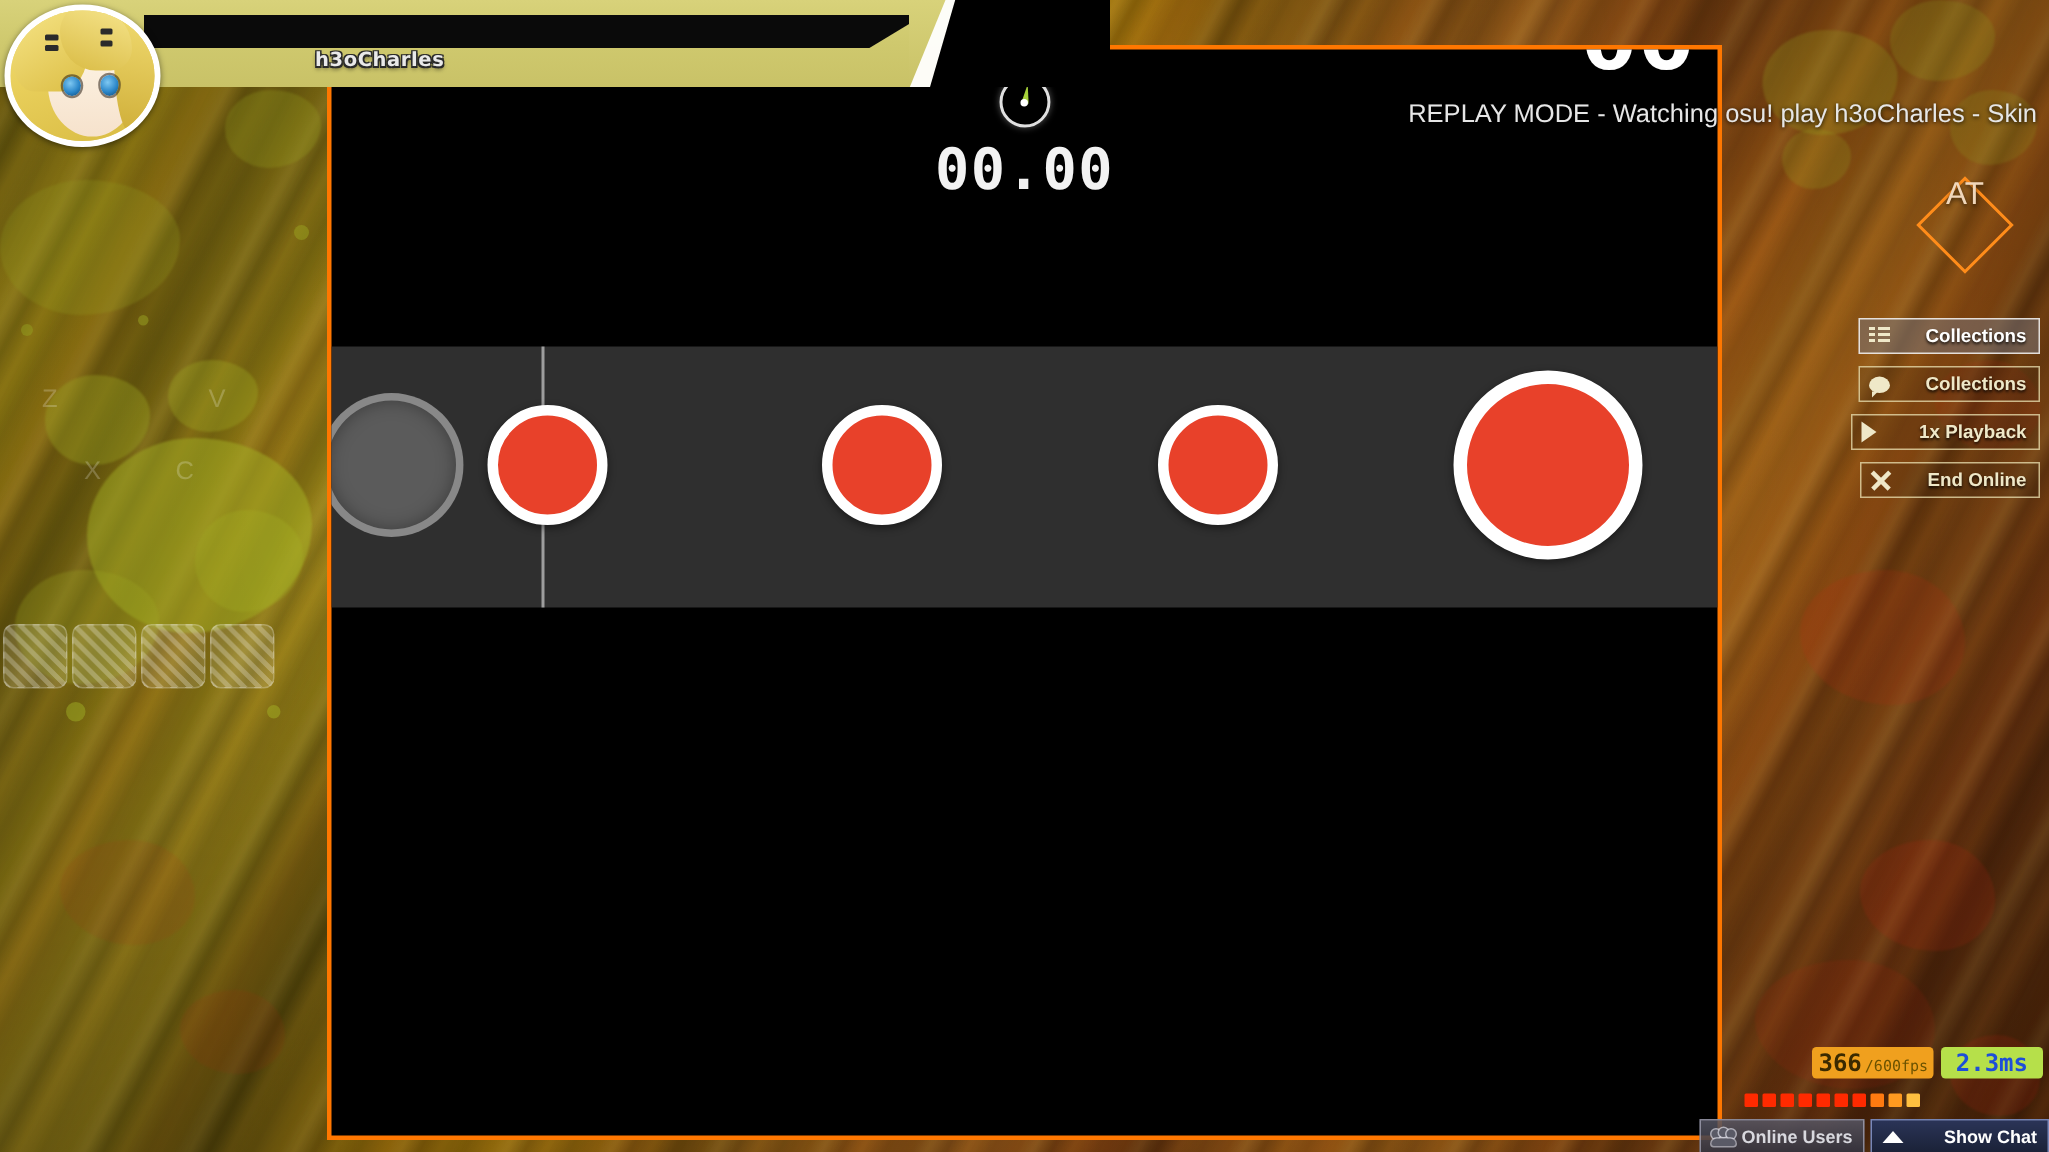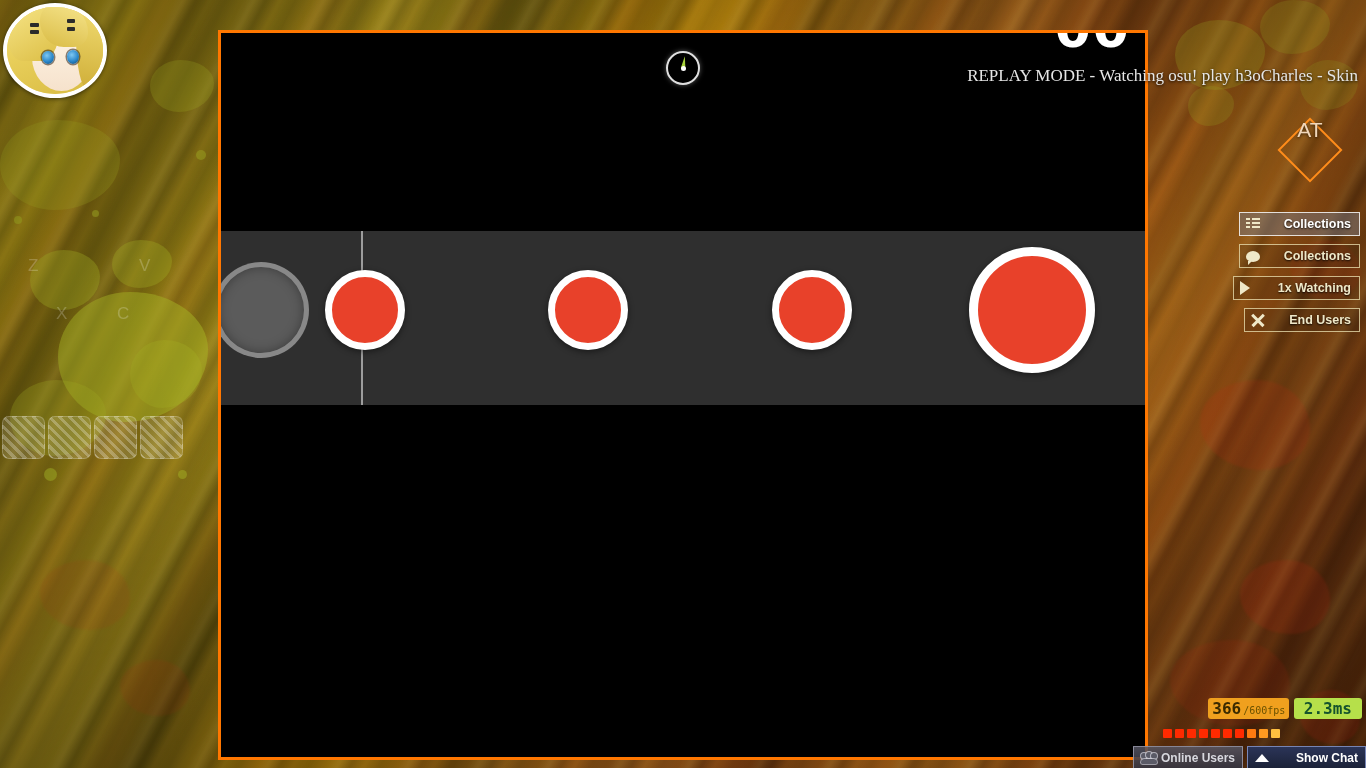--- a/index.html
+++ b/index.html
@@ -233,21 +233,21 @@
     text-shadow: 0 2px 4px rgba(0,0,0,0.7);
   }
 
   
   #replay-banner {
     position: absolute;
     right: 8px; top: 66px;
     font-size: 17px;
     color: #e6e6e6;
     white-space: nowrap;
-    font-family: Liberation Serif, serif;
+    font-family: Liberation Sans, sans-serif;
     text-shadow: 0 1px 3px rgba(0,0,0,0.9);
     z-index: 22;
     margin-left: 40px;
   }
 
   
   #taiko-lane {
     position: absolute;
     left: 0; top: 198px;
     width: 924px; height: 174px;
@@ -405,21 +405,21 @@
   #fps-value { font-size: 16px; font-weight: bold; color: #3a2a00; }
   #fps-max { font-size: 10px; color: #6b5200; }
   #ms-row {
     display: inline-block;
     margin-top: 2px;
     background: #b6e04a;
     border-radius: 3px;
     padding: 1px 10px;
     font-size: 16px;
     font-weight: bold;
-    color: #14532d;
+    color: #1d4ed8;
     font-family: "DejaVu Sans Mono", monospace;
   }
 
   
   #led-strip {
     position: absolute;
     right: 86px; top: 729px;
     display: flex;
     gap: 3px;
     z-index: 40;
@@ -520,20 +520,28 @@
     <span style="left:139px; top:256px;">V</span>
   </div>
 
   <div id="key-boxes">
     <div class="key-box"></div>
     <div class="key-box"></div>
     <div class="key-box"></div>
     <div class="key-box"></div>
   </div>
 
+  <div id="header">
+    <div class="hdr-yellow"></div>
+    <div class="hdr-black-bar"></div>
+    <div class="hdr-yellow-tip"></div>
+    <div class="hdr-white-edge"></div>
+    <div class="hdr-black-bar2"></div>
+    <div id="username">h3oCharles</div>
+  </div>
 
   <div id="avatar">
     <div class="av-hair-back"></div>
     <div class="av-face"></div>
     <div class="av-side"></div>
     <div class="av-bang1"></div>
     <div class="av-bang2"></div>
     <div class="av-eye l"></div>
     <div class="av-eye r"></div>
     <div class="av-clip" style="left:24%; top:18%;"></div>
@@ -544,20 +552,21 @@
 
   <div id="playfield">
 
     <div id="score-display">00</div>
 
     <div id="timer-wrap">
       <div id="progress-circle">
         <div id="progress-wedge"></div>
         <div id="progress-hub"></div>
       </div>
+      <div id="timer-text">00.00</div>
     </div>
 
     <div id="taiko-lane">
       <div id="barline"></div>
       <div id="hit-target"></div>
 
       <div class="note small" style="left:104px;"></div>
       <div class="note small" style="left:327px;"></div>
       <div class="note small" style="left:551px;"></div>
       <div class="note big" style="left:748px;"></div>
@@ -587,29 +596,29 @@
 
     <div class="side-btn">
       <span class="sb-icon ic-chat"></span>
       <span>Collections</span>
     </div>
 
     <div class="side-btn">
       <span class="sb-icon" style="display:flex;align-items:center;">
         <span class="ic-play"></span>
       </span>
-      <span>1x Watching</span>
+      <span>1x Playback</span>
     </div>
 
     <div class="side-btn">
       <span class="sb-icon ic-x">
           <i></i>
           <b></b>
         </span>
-      <span>End Users</span>
+      <span>End Online</span>
     </div>
   </div>
 
   <div id="led-strip">
     <div class="led" style="background:#ff2a00;"></div>
     <div class="led" style="background:#ff2a00;"></div>
     <div class="led" style="background:#ff2a00;"></div>
     <div class="led" style="background:#ff2a00;"></div>
     <div class="led" style="background:#ff2a00;"></div>
     <div class="led" style="background:#ff2a00;"></div>

